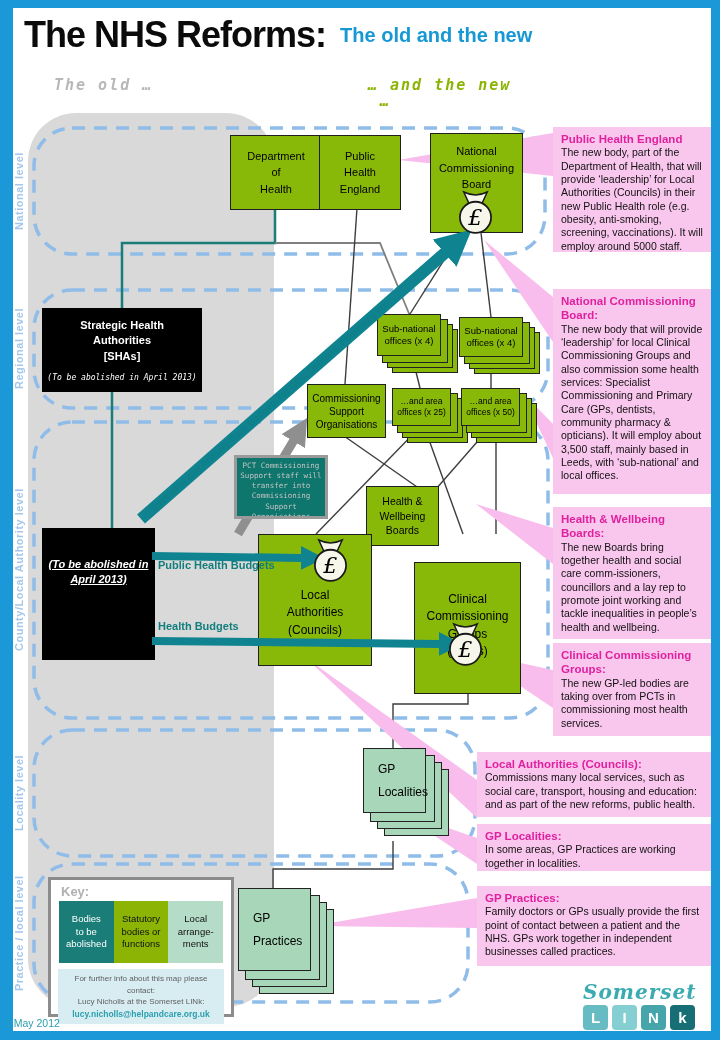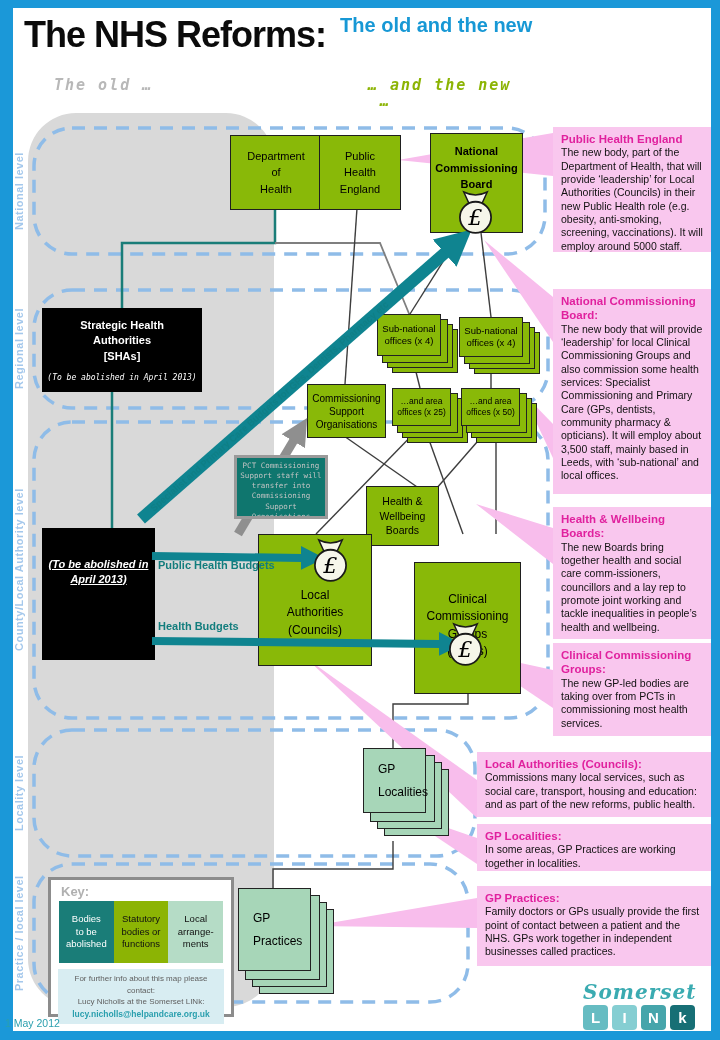--- a/index.html
+++ b/index.html
@@ -6,21 +6,21 @@
   body{width:720px;height:1040px;position:relative;overflow:hidden;background:#fff;
        font-family:"Liberation Sans",sans-serif;}
   .abs{position:absolute;}
   .pre{white-space:pre-line;}
 
   
   #frame{position:absolute;inset:0;border:8px solid #1b98d8;border-left-width:13px;
          border-right-width:9px;border-bottom-width:9px;z-index:40;pointer-events:none;}
 
   
-  #header{left:24px;top:14px;display:flex;align-items:flex-start;gap:14px;z-index:5;}
+  #header{left:24px;top:14px;display:flex;align-items:center;gap:14px;z-index:5;}
   #title-main{font-size:36px;font-weight:bold;letter-spacing:-1px;color:#0b0b0b;}
   #title-sub{font-size:20px;font-weight:bold;color:#1798d5;}
   .mono-lbl{font-family:"DejaVu Sans Mono",monospace;font-style:italic;font-weight:bold;
             font-size:15px;letter-spacing:2px;z-index:5;}
   #old-label{left:54px;top:76px;color:#b8b8b8;}
   #new-label{left:368px;top:76px;color:#8cb404;}
   #new-label2{left:380px;top:92px;color:#8cb404;}
 
   
   #oldbg{left:28px;top:113px;width:246px;height:894px;background:#d9d9d9;
@@ -36,21 +36,21 @@
   #lvl1{top:128px;height:126px}#lvl2{top:290px;height:118px}#lvl3{top:422px;height:296px}
   #lvl4{top:730px;height:126px}#lvl5{top:864px;height:138px}
 
   
   .gbox{background:#89b908;border:1px solid #1f1f1f;color:#000;display:flex;
         align-items:center;justify-content:center;text-align:center;z-index:4;}
   .tbox{background:#000000;color:#fff;text-align:center;z-index:4;}
   #box-doh{left:230px;top:135px;width:90px;height:73px;font-size:11px;line-height:1.5;}
   #box-phe{left:319px;top:135px;width:80px;height:73px;font-size:11px;line-height:1.5;}
   #box-ncb{left:430px;top:133px;width:93px;height:100px;font-size:11px;line-height:1.5;
-           align-items:flex-start;padding-top:9px;box-sizing:border-box;font-weight:bold;}
+           align-items:flex-start;padding-top:9px;box-sizing:border-box;}
   #box-cso{left:307px;top:384px;width:77px;height:52px;font-size:10px;line-height:1.3;}
   #box-hwb{left:366px;top:486px;width:71px;height:58px;font-size:10.5px;line-height:1.4;}
   #box-la{left:258px;top:534px;width:114px;height:132px;font-size:12px;line-height:1.45;
           align-items:flex-end;padding-bottom:26px;box-sizing:border-box;}
   #box-ccg{left:414px;top:534px;width:107px;height:132px;font-size:12px;line-height:1.45;
            align-items:flex-start;padding-top:28px;box-sizing:border-box;margin-top:28px;}
   #box-sha{left:42px;top:308px;width:160px;height:84px;}
   #box-sha .t1{font-size:11px;font-weight:bold;line-height:1.4;margin-top:10px;}
   #box-sha .t2{font-family:"DejaVu Sans Mono",monospace;font-style:italic;font-size:8px;margin-top:9px;}
   #box-pct{left:42px;top:528px;width:113px;height:132px;}

